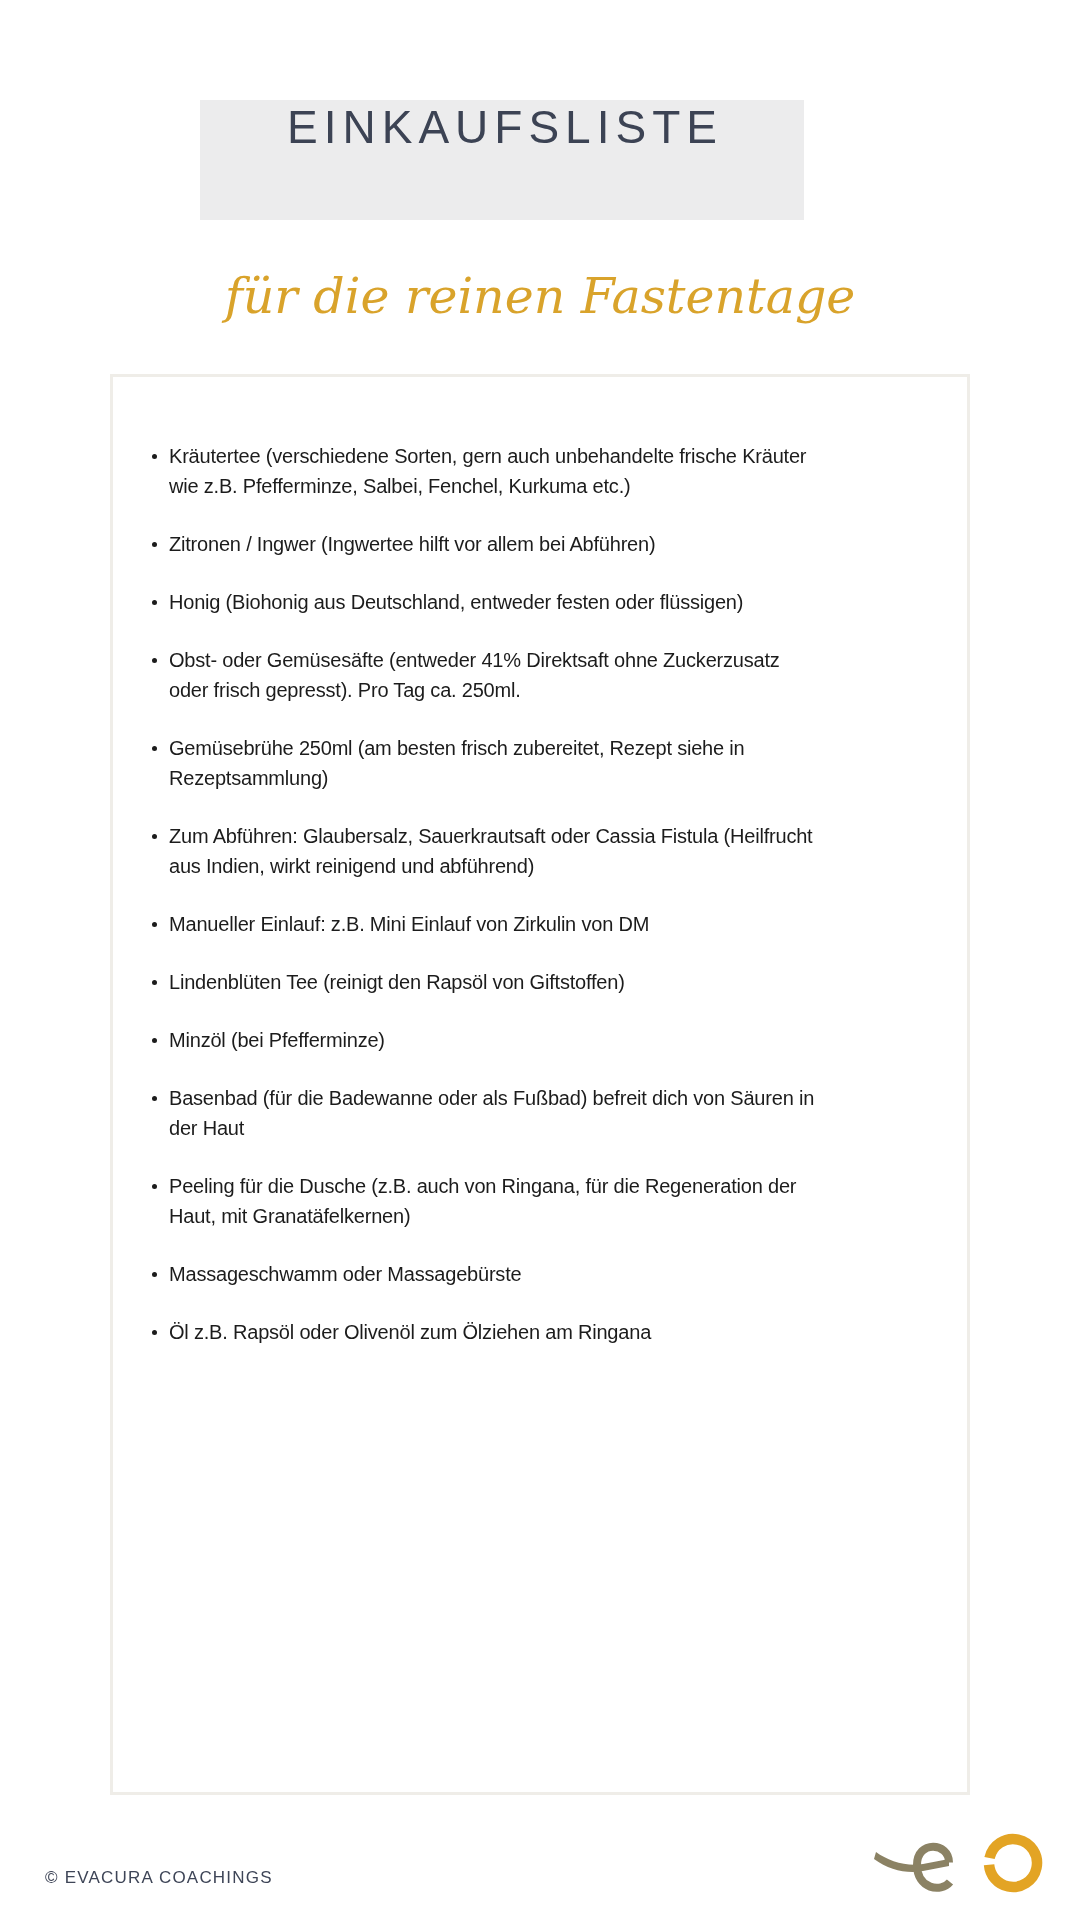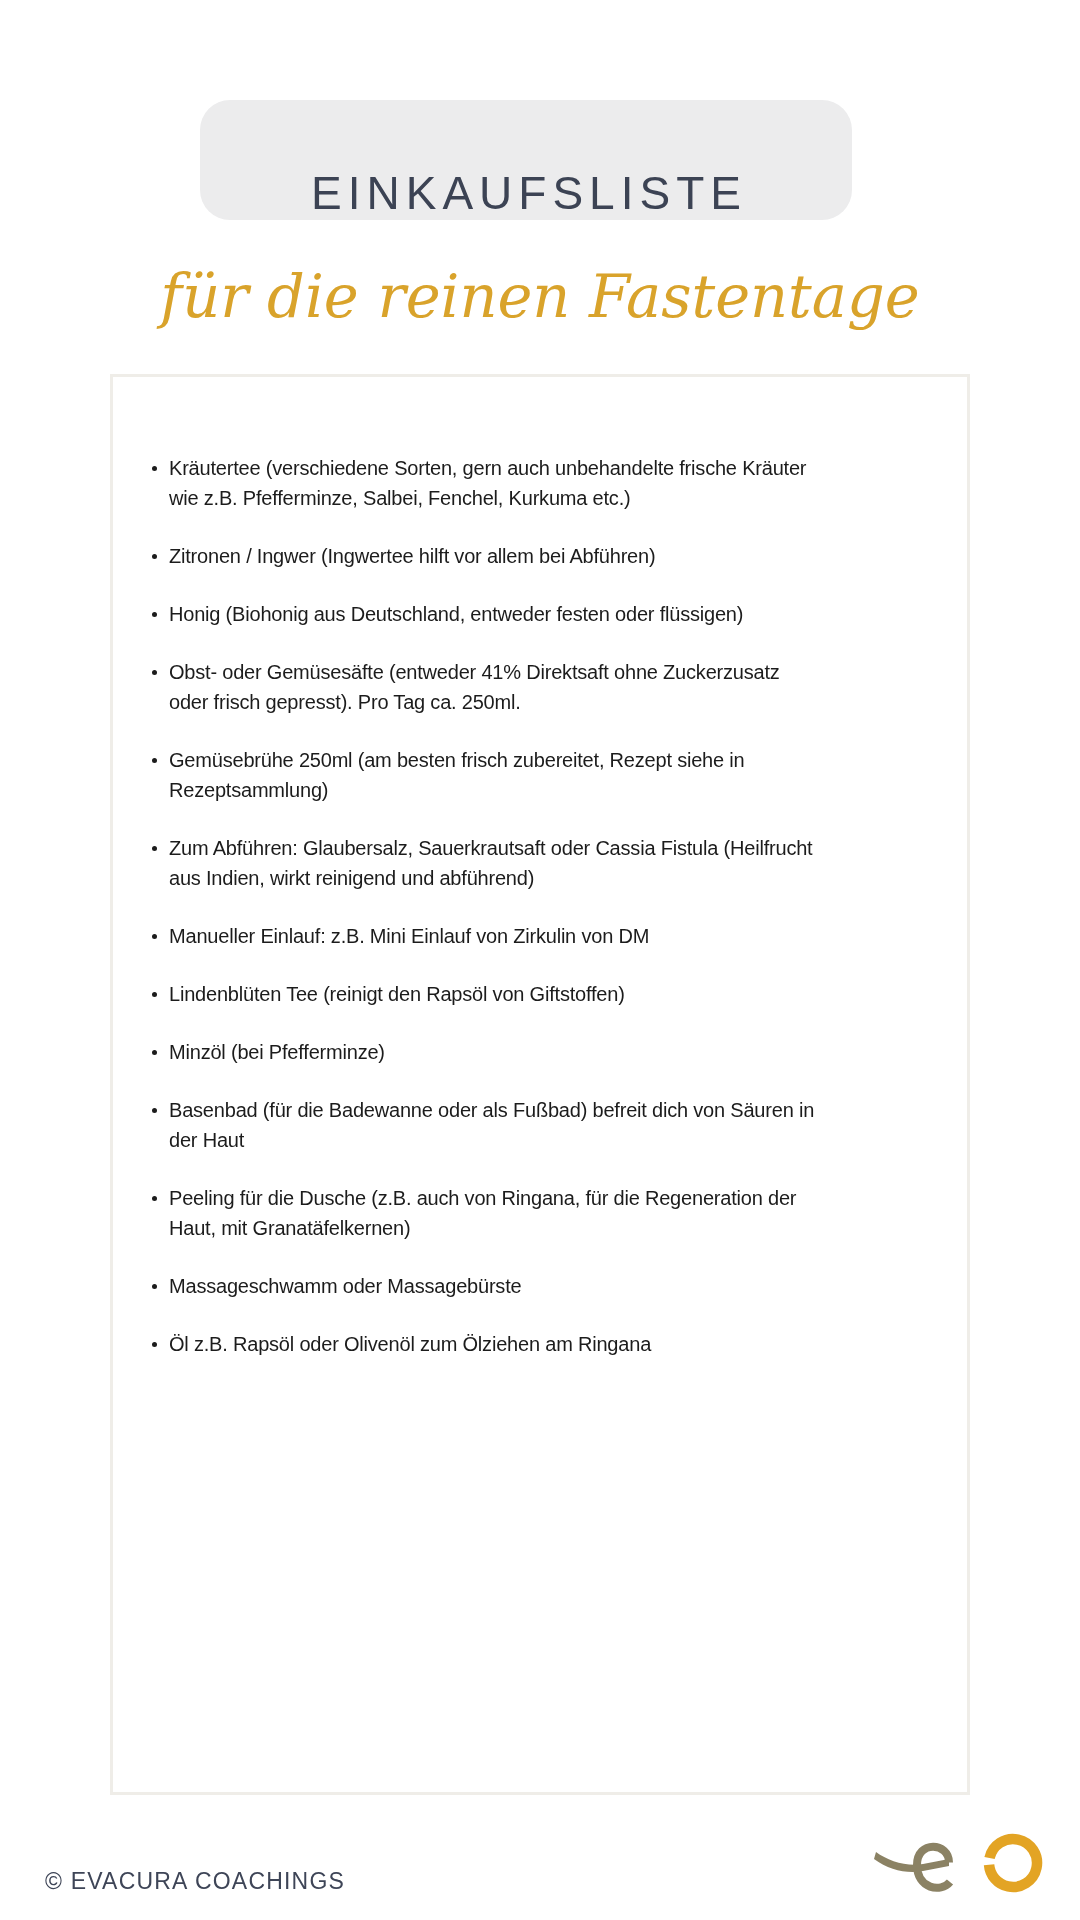--- a/index.html
+++ b/index.html
@@ -7,37 +7,37 @@
     width:1080px;height:1920px;
     background:#ffffff;
     font-family:"Liberation Sans",sans-serif;
     position:relative;
     overflow:hidden;
   }
   .page{position:absolute;left:0;top:0;width:1080px;height:1920px;}
 
   
   .title-box{
-    position:absolute;left:200px;top:100px;width:652px;height:120px;
+    position:absolute;left:200px;top:100px;width:604px;height:120px;
     background:var(--title-box-bg,#ECECED);
-    display:flex;align-items:flex-end;justify-content:center;border-radius:30px;
+    display:flex;align-items:flex-start;justify-content:center;
   }
   .title-box h1{
     margin:0;padding-left:6px;
     font-family:"Liberation Sans",sans-serif;
     font-weight:300;font-size:46px;letter-spacing:6px;
     color:var(--title-text,#3C4354);
   }
 
   
   .subtitle{
     position:absolute;left:0;top:252px;width:1080px;height:90px;
     text-align:center;line-height:90px;
     font-family:"DejaVu Serif",serif;font-style:italic;
-    font-size:59px;
+    font-size:49px;
     color:var(--subtitle-gold,#D9A32B);
   }
 
   
   .card{
     position:absolute;left:110px;top:374px;width:860px;height:1421px;
     box-sizing:border-box;
     background:#ffffff;
     border:3px solid var(--card-border,#EFEDE8);
   }
@@ -46,33 +46,32 @@
     padding:64px 18px 0 38px;
   }
   ul.items li{
     position:relative;
     padding-left:18px;
     margin-bottom:28px;
     font-size:20px;line-height:30px;letter-spacing:-0.2px;
     color:var(--body-text,#1C1C1C);
     white-space:pre-line;
     max-width:800px;
-    margin-top:12px;
   }
   ul.items li::before{
     content:"";
     position:absolute;left:1px;top:13px;
     width:5px;height:5px;border-radius:50%;
     background:var(--body-text,#1C1C1C);
   }
 
   
   .copyright{
     position:absolute;left:45px;top:1868px;
-    font-size:23px;letter-spacing:1.2px;
+    font-size:17px;letter-spacing:1.2px;
     color:var(--footer-text,#3E4557);
   }
   .logo{position:absolute;left:873px;top:1830px;width:176px;height:66px;}
   .logo-e{
     position:absolute;left:0;top:2px;width:84px;height:62px;
     color:var(--logo-e,#8B8264);
   }
   .logo-circle{
     position:absolute;left:108px;top:3px;width:64px;height:60px;
     color:var(--logo-circle,#E3A424);

